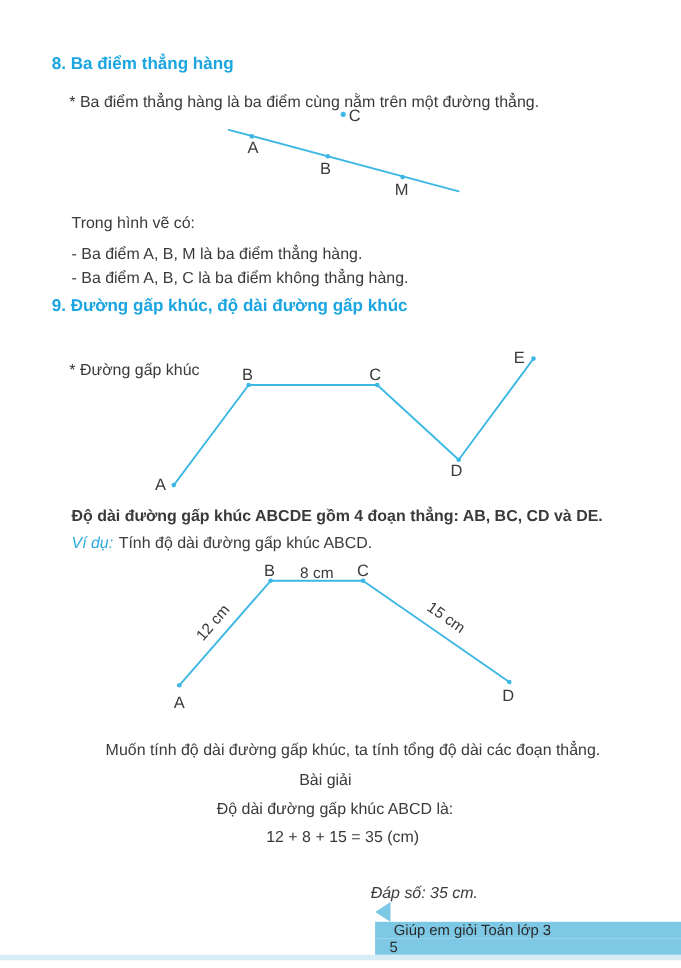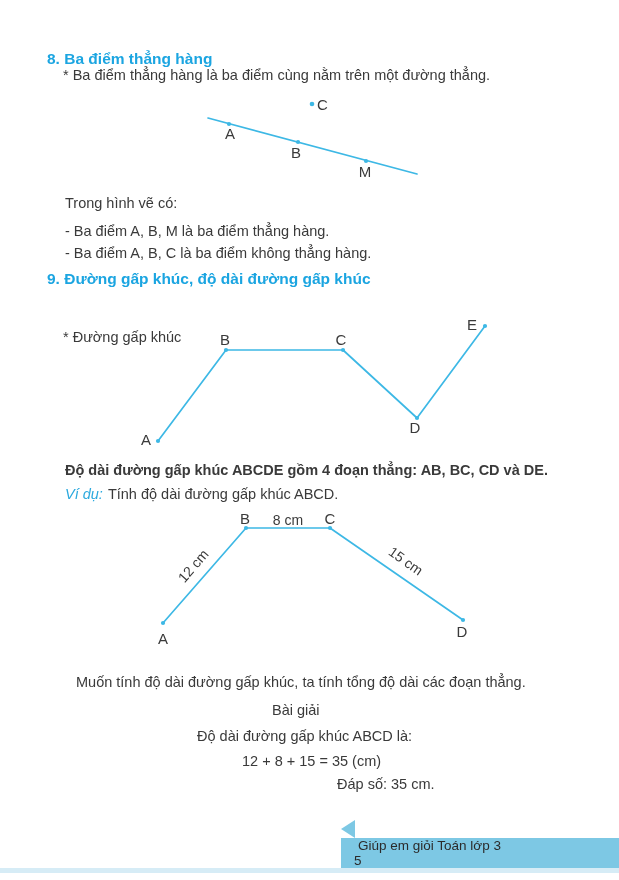--- a/index.html
+++ b/index.html
@@ -82,21 +82,21 @@
     background: #d6ecf6;
   }
 </style>
 </head>
 <body>
 
 <div class="page">
 
   <div class="t h" style="left:47px; top:49px;">8. Ba điểm thẳng hàng</div>
 
-  <div class="t" style="left:63px; top:66px;">* Ba điểm thẳng hàng là ba điểm cùng nằm trên một đường thẳng.</div>
+  <div class="t" style="left:63px; top:84px;">* Ba điểm thẳng hàng là ba điểm cùng nằm trên một đường thẳng.</div>
 
   <svg class="fig" style="left:150px; top:92px;" width="360" height="96">
     <line class="stroke" x1="58" y1="26" x2="267" y2="82"></line>
     <circle class="dot" cx="79" cy="32" r="2.1"></circle>
     <circle class="dot" cx="148" cy="50" r="2.1"></circle>
     <circle class="dot" cx="216" cy="69" r="2.1"></circle>
     <circle class="dot" cx="162" cy="12" r="2.3"></circle>
     <text x="80" y="47" text-anchor="middle">A</text>
     <text x="146" y="66" text-anchor="middle">B</text>
     <text x="215" y="85" text-anchor="middle">M</text>
@@ -139,25 +139,25 @@
     <circle class="dot" cx="323" cy="115" r="2.1"></circle>
     <text x="23" y="139" text-anchor="middle">A</text>
     <text x="105" y="19" text-anchor="middle">B</text>
     <text x="190" y="19" text-anchor="middle">C</text>
     <text x="322" y="132" text-anchor="middle">D</text>
     <text class="seg" x="148" y="20" text-anchor="middle">8 cm</text>
     <text class="seg" x="57" y="64" text-anchor="middle" transform="rotate(-49 57 64)">12 cm</text>
     <text class="seg" x="263" y="60" text-anchor="middle" transform="rotate(35 263 60)">15 cm</text>
   </svg>
 
-  <div class="t" style="left:76px; top:673px;">Muốn tính độ dài đường gấp khúc, ta tính tổng độ dài các đoạn thẳng.</div>
+  <div class="t" style="left:96px; top:673px;">Muốn tính độ dài đường gấp khúc, ta tính tổng độ dài các đoạn thẳng.</div>
   <div class="t" style="left:272px; top:701px;">Bài giải</div>
   <div class="t" style="left:197px; top:727px;">Độ dài đường gấp khúc ABCD là:</div>
   <div class="t" style="left:242px; top:752px;">12 + 8 + 15 = 35 (cm)</div>
-  <div class="t" style="left:337px; top:775px;">Đáp số: 35 cm.</div>
+  <div class="t" style="left:337px; top:803px;font-style:italic;">Đáp số: 35 cm.</div>
 
   <div class="footer-banner">
     <div class="banner-arrow"></div>
     <div class="banner-main">
       <span>Giúp em giỏi Toán lớp 3</span>
     </div>
     <div class="banner-slash"></div>
     <div class="banner-page">
       <span>5</span>
     </div>

